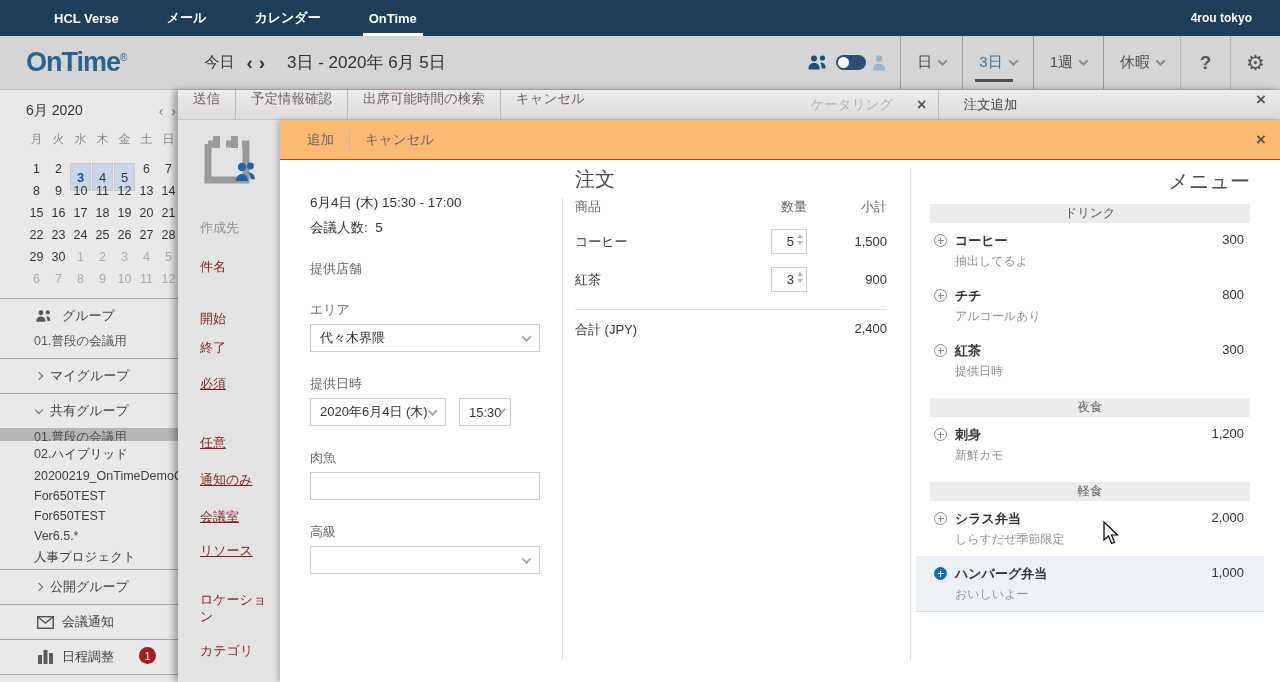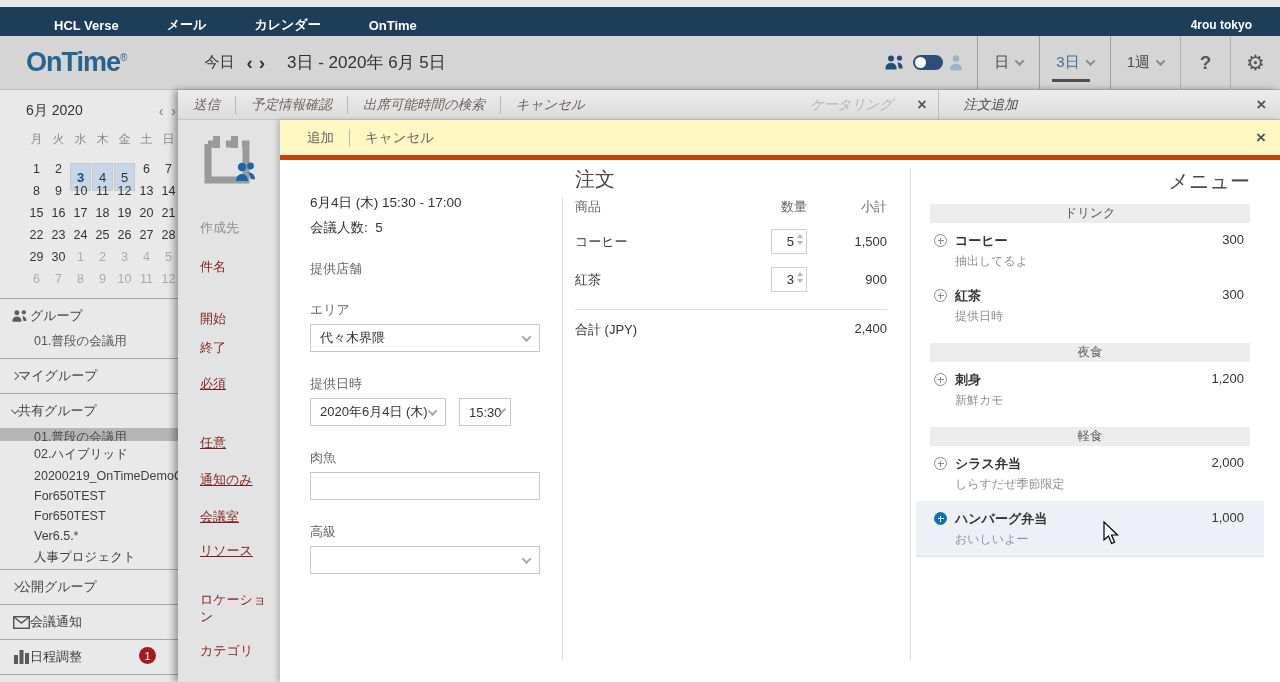--- a/index.html
+++ b/index.html
@@ -1,21 +1,21 @@
 <!DOCTYPE html>
 <html><head>
 <meta charset="utf-8">
 <style>
   * { margin:0; padding:0; box-sizing:border-box; }
   html,body { width:1280px; height:682px; overflow:hidden; }
   body { font-family:"Liberation Sans","DejaVu Sans",sans-serif; font-size:13px; color:#444; background:#e9e9e9; }
   .app { position:relative; width:1280px; height:682px; overflow:hidden; }
 
   
-  .topnav { position:absolute; top:7px; left:0; width:1280px; height:36px; background:#1d3d58; display:flex; align-items:stretch; }
+  .topnav { position:absolute; top:0; left:0; width:1280px; height:36px; background:#1d3d58; display:flex; align-items:stretch; }
   .topnav-items { display:flex; margin-left:30px; }
   .nav-item { position:relative; display:flex; align-items:center; padding:0 24px; color:#fff; font-size:13px; font-weight:700; cursor:pointer; }
   .nav-item.active::after { content:""; position:absolute; left:18px; right:18px; bottom:0; height:3px; background:#fff; }
   .topnav-user { margin-left:auto; display:flex; align-items:center; padding-right:28px; color:#fff; font-size:12px; font-weight:700; }
 
   
   .header { position:absolute; top:36px; left:0; width:1280px; height:54px; background:#d5d5d5; border-bottom:1px solid #bdbdbd; display:flex; align-items:center; }
   .logo { margin-left:26px; font-size:27px; font-weight:700; color:#29648f; letter-spacing:-1px; }
   .logo sup { font-size:10px; font-weight:400; }
   .hdr-today { margin-left:78px; font-size:15px; color:#333; cursor:pointer; }
@@ -40,33 +40,33 @@
   .mc-head { display:flex; align-items:center; font-size:14px; color:#333; }
   .mc-nav { margin-left:auto; margin-right:2px; display:flex; gap:8px; font-size:14px; color:#777; }
   .mc-nav span { cursor:pointer; }
   .mc-grid { margin-top:8px; display:grid; grid-template-columns:repeat(7,21px); grid-auto-rows:22px; column-gap:1px; }
   .mc-wd { display:flex; align-items:center; justify-content:center; color:#8a8a8a; font-size:12px; }
   .mc-day { display:flex; align-items:center; justify-content:center; color:#333; font-size:12.5px; cursor:pointer; }
   .mc-day.muted { color:#ababab; }
   .mc-day.sel { background:#c8d6ea; }
   .mc-day.today { font-weight:700; color:#1d4e79; }
   .sep { border-top:1px solid #a8a8a8; }
-  .sb-row { display:flex; align-items:center; padding:8px 10px 8px 12px; font-size:13px; color:#3f3f3f; cursor:pointer; position:relative; }
+  .sb-row { display:flex; align-items:center; gap:8px; padding:8px 10px 8px 12px; font-size:13px; color:#3f3f3f; cursor:pointer; position:relative;margin-left:24px; }
   .sb-sub { padding:0 10px 8px 34px; font-size:12.5px; color:#555; cursor:pointer; }
   .chev { width:6px; height:6px; border-right:1.6px solid #666; border-bottom:1.6px solid #666; display:inline-block; flex:0 0 auto; }
   .chev.right { transform:rotate(-45deg); }
   .chev.down { transform:rotate(45deg); margin-top:-3px; }
   .tree-partial { height:13px; overflow:hidden; background:#b6b6b6; margin:0 0 2px 0; padding-left:34px; color:#4a4a4a; font-size:12.5px; line-height:19px; }
   .tree-child { padding:3px 8px 3px 34px; font-size:12.5px; color:#3f3f3f; white-space:nowrap; overflow:hidden; cursor:pointer; }
   .badge { position:absolute; right:22px; top:7px; width:17px; height:17px; border-radius:50%; background:#a01d23; color:#fff; font-size:11px; display:flex; align-items:center; justify-content:center; }
   .sb-ico { width:18px; display:flex; justify-content:center; flex:0 0 18px; }
 
   
   .overlay { position:absolute; top:90px; left:178px; width:1102px; height:592px; background:#e3e3e3; box-shadow:-4px 0 7px rgba(0,0,0,.35); }
-  .ov-toolbar { height:30px; display:flex; align-items:center; background:linear-gradient(#ececec,#dcdcdc); border-bottom:1px solid #c6c6c6;font-style:italic; }
+  .ov-toolbar { height:30px; display:flex; background:linear-gradient(#ececec,#dcdcdc); border-bottom:1px solid #c6c6c6; }
   .tbtn { padding:0 15px; font-size:13.5px; color:#6e5f5f; cursor:pointer; }
   .tbtn + .tbtn { border-left:1px solid #b9b9b9; }
   .ov-tabs { margin-left:auto; display:flex; align-items:center; height:100%; }
   .tab-dis { color:#b3b3b3; font-size:13.5px; padding-right:12px; }
   .tab-x { font-size:16px; font-weight:700; color:#555; cursor:pointer; padding:0 12px; }
   .tab-sep { width:1px; height:100%; background:#bdbdbd; }
   .tab-act { font-size:13.5px; color:#4a4a4a; padding:0 14px 0 24px; }
   .ov-close { margin-left:auto; font-size:17px; font-weight:700; color:#555; cursor:pointer; padding:0 14px; }
 
   
@@ -82,21 +82,21 @@
   .rail-list .rail-item:nth-of-type(5){margin-top:19px}
   .rail-list .rail-item:nth-of-type(6){margin-top:42px}
   .rail-list .rail-item:nth-of-type(7){margin-top:20px}
   .rail-list .rail-item:nth-of-type(8){margin-top:20px}
   .rail-list .rail-item:nth-of-type(9){margin-top:17px}
   .rail-list .rail-item:nth-of-type(10){margin-top:32px}
   .rail-list .rail-item:nth-of-type(11){margin-top:17px}
 
   
   .inner { position:absolute; top:30px; left:102px; right:0; bottom:0; background:#fff; box-shadow:-3px 0 5px rgba(0,0,0,.18); }
-  .in-toolbar { height:40px; background:#fef9c3; display:flex; align-items:center; border-bottom:5px solid #c2410c; }
+  .in-toolbar { height:40px; background:#fdba74; display:flex; align-items:center; border-bottom:1px solid #c2410c; }
   .in-toolbar .tbtn { font-size:13.5px; }
   .in-toolbar .tbtn:first-of-type { margin-left:12px; }
   .content { position:absolute; top:40px; left:0; right:0; bottom:0; background:#fff; }
   .vline1 { position:absolute; left:282px; top:38px; bottom:22px; width:1px; background:#ddd; }
   .vline2 { position:absolute; left:630px; top:8px; bottom:22px; width:1px; background:#ddd; }
   .dlg-title { position:absolute; top:6px; left:0; width:630px; text-align:center; font-size:20px; color:#4a4a4a; }
   .menu-title { position:absolute; top:8px; left:650px; width:320px; text-align:right; font-size:20px; color:#4a4a4a; }
 
   
   .form-col { position:absolute; left:30px; top:34px; width:230px; }
@@ -200,20 +200,24 @@
             <span>3日</span>
             <span class="caret"></span>
           </div>
 
           <div class="view">
             <span>1週</span>
             <span class="caret"></span>
           </div>
 
 
+          <div class="view">
+            <span>休暇</span>
+            <span class="caret"></span>
+          </div>
         </div>
       <div class="hdr-help">?</div>
       <div class="hdr-gear">⚙</div>
     </div>
   </header>
 
   <aside class="sidebar">
     <div class="minical">
       <div class="mc-head">
         <span>6月 2020</span>
@@ -494,20 +498,28 @@
 
                   <div class="menu-item">
                     <span class="plus"></span>
                     <span class="mi-text">
                       <span class="mi-name">コーヒー</span>
                       <div class="mi-desc">抽出してるよ</div>
                     </span>
                     <span class="mi-price">300</span>
                   </div>
 
+                  <div class="menu-item">
+                    <span class="plus"></span>
+                    <span class="mi-text">
+                      <span class="mi-name">チチ</span>
+                      <div class="mi-desc">アルコールあり</div>
+                    </span>
+                    <span class="mi-price">800</span>
+                  </div>
 
                   <div class="menu-item">
                     <span class="plus"></span>
                     <span class="mi-text">
                       <span class="mi-name">紅茶</span>
                       <div class="mi-desc">提供日時</div>
                     </span>
                     <span class="mi-price">300</span>
                   </div>
                 </div>

